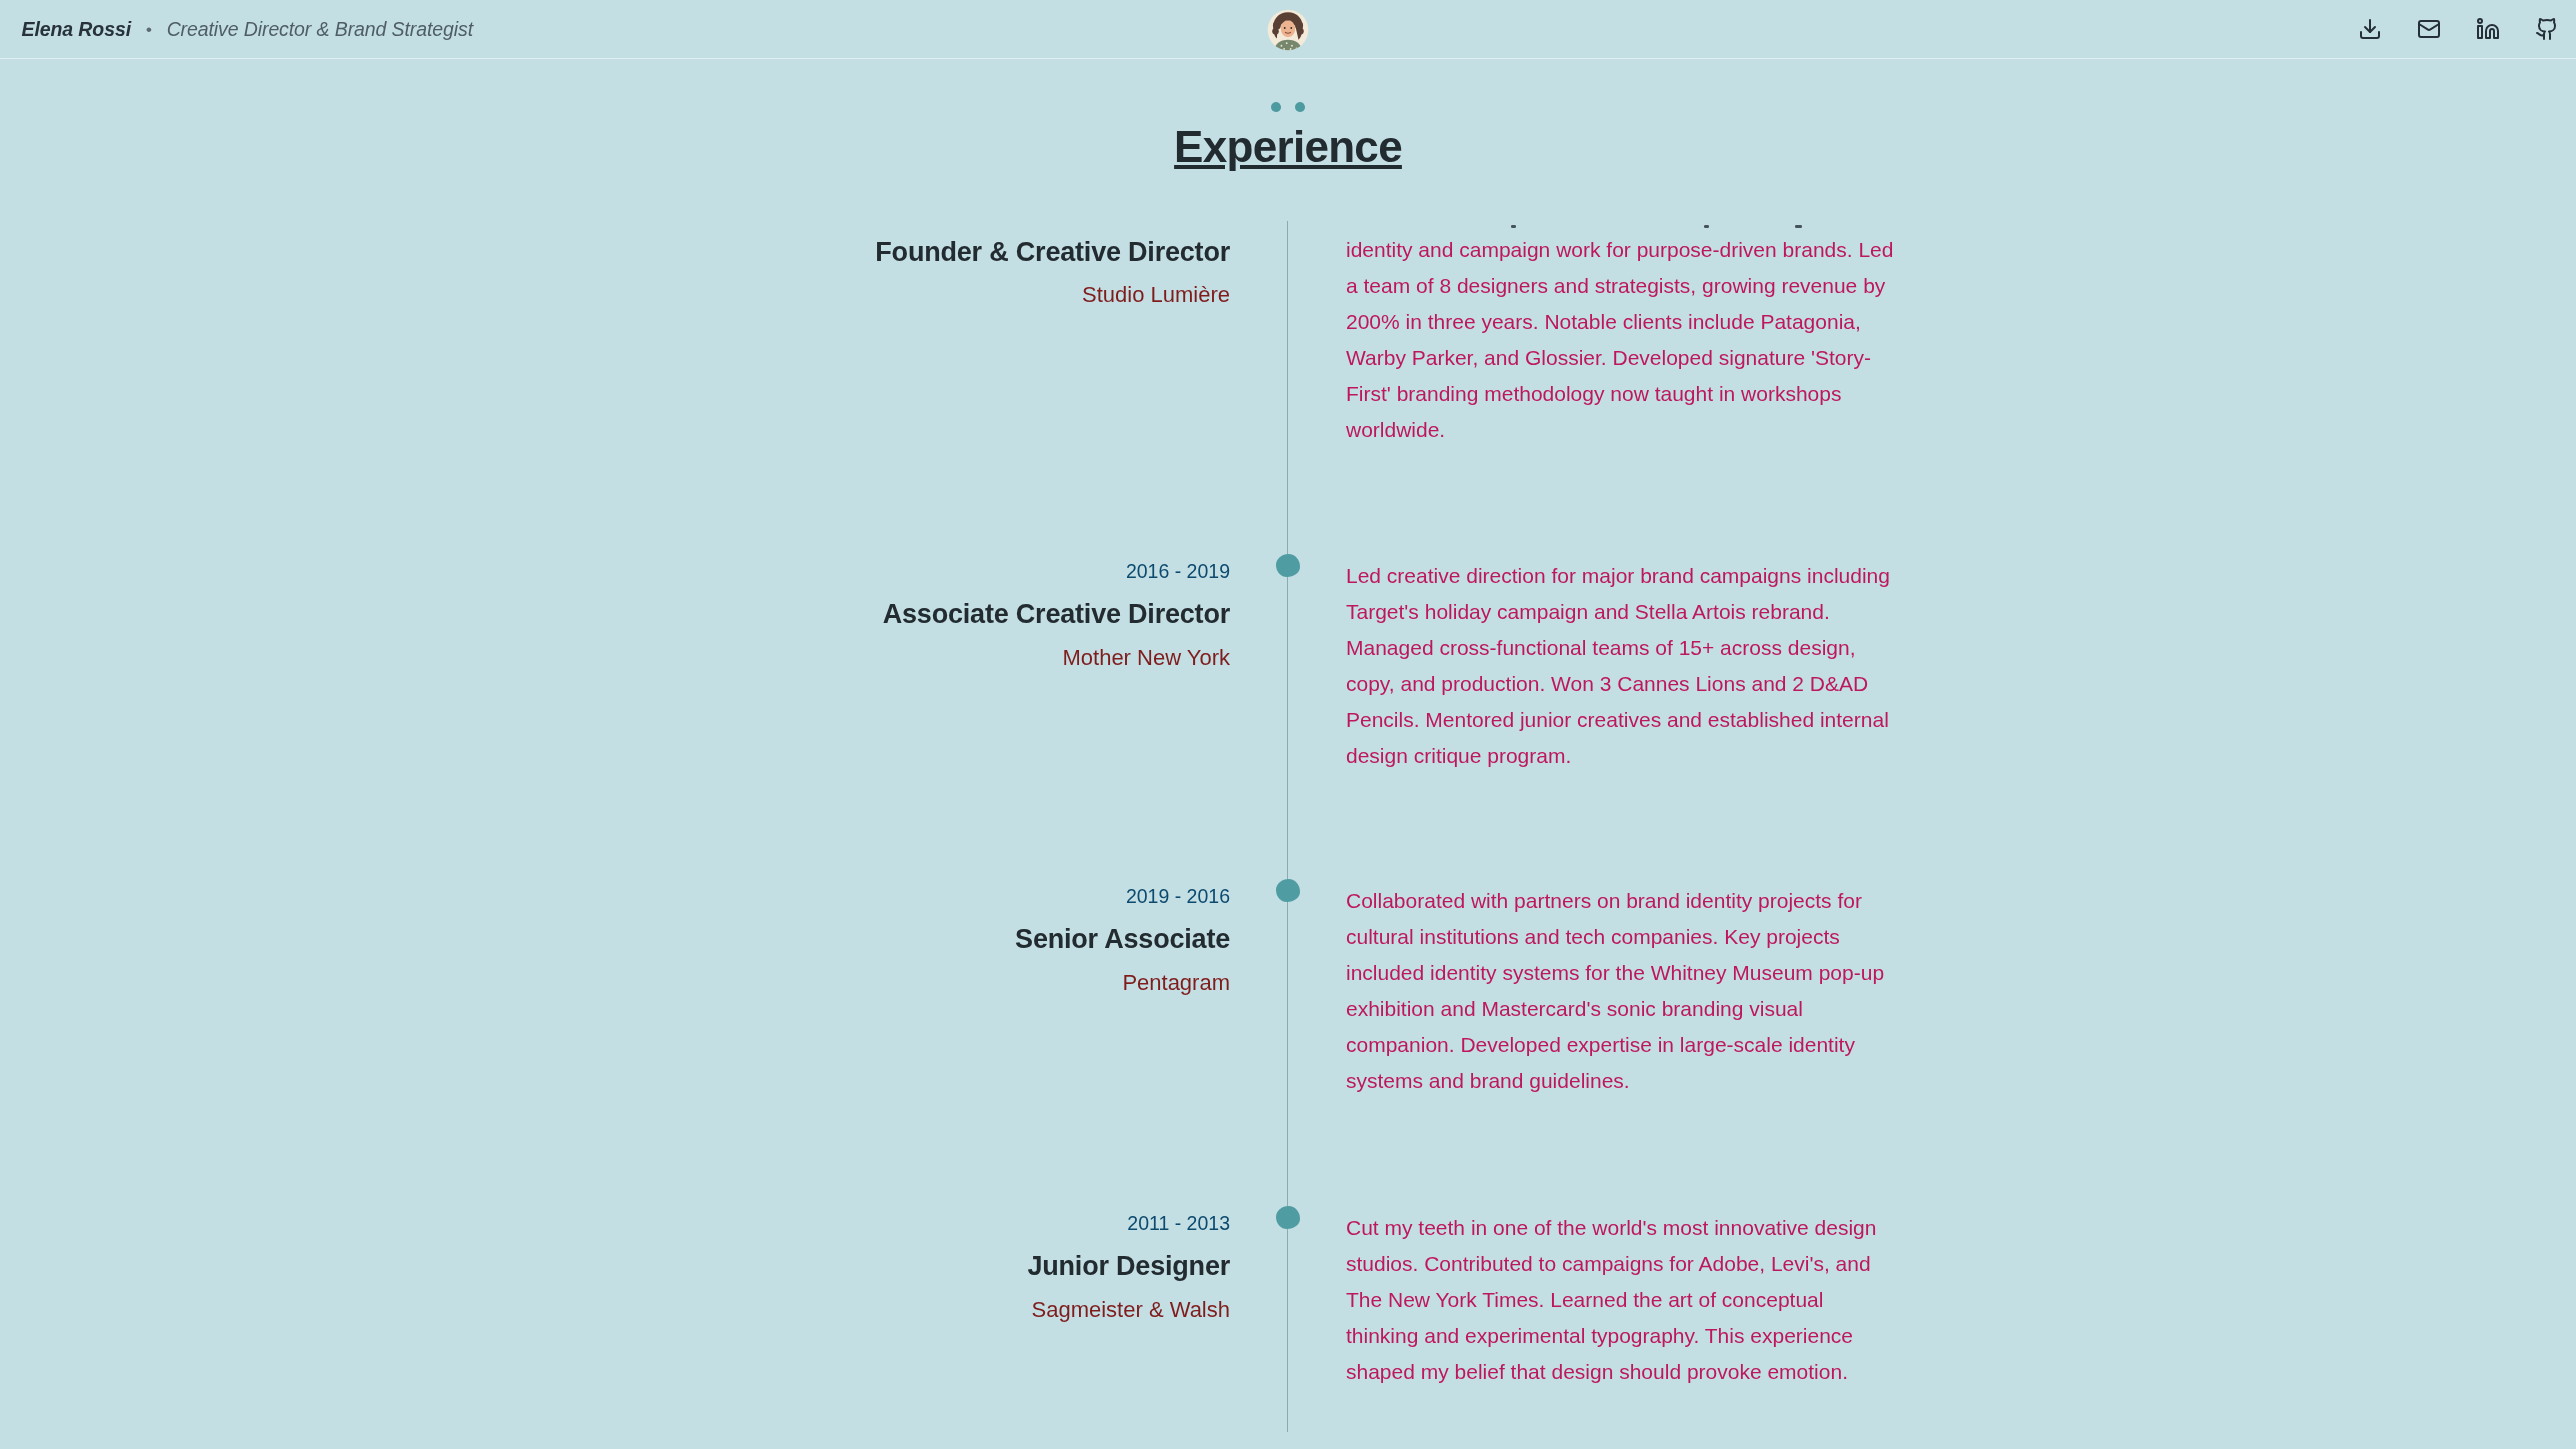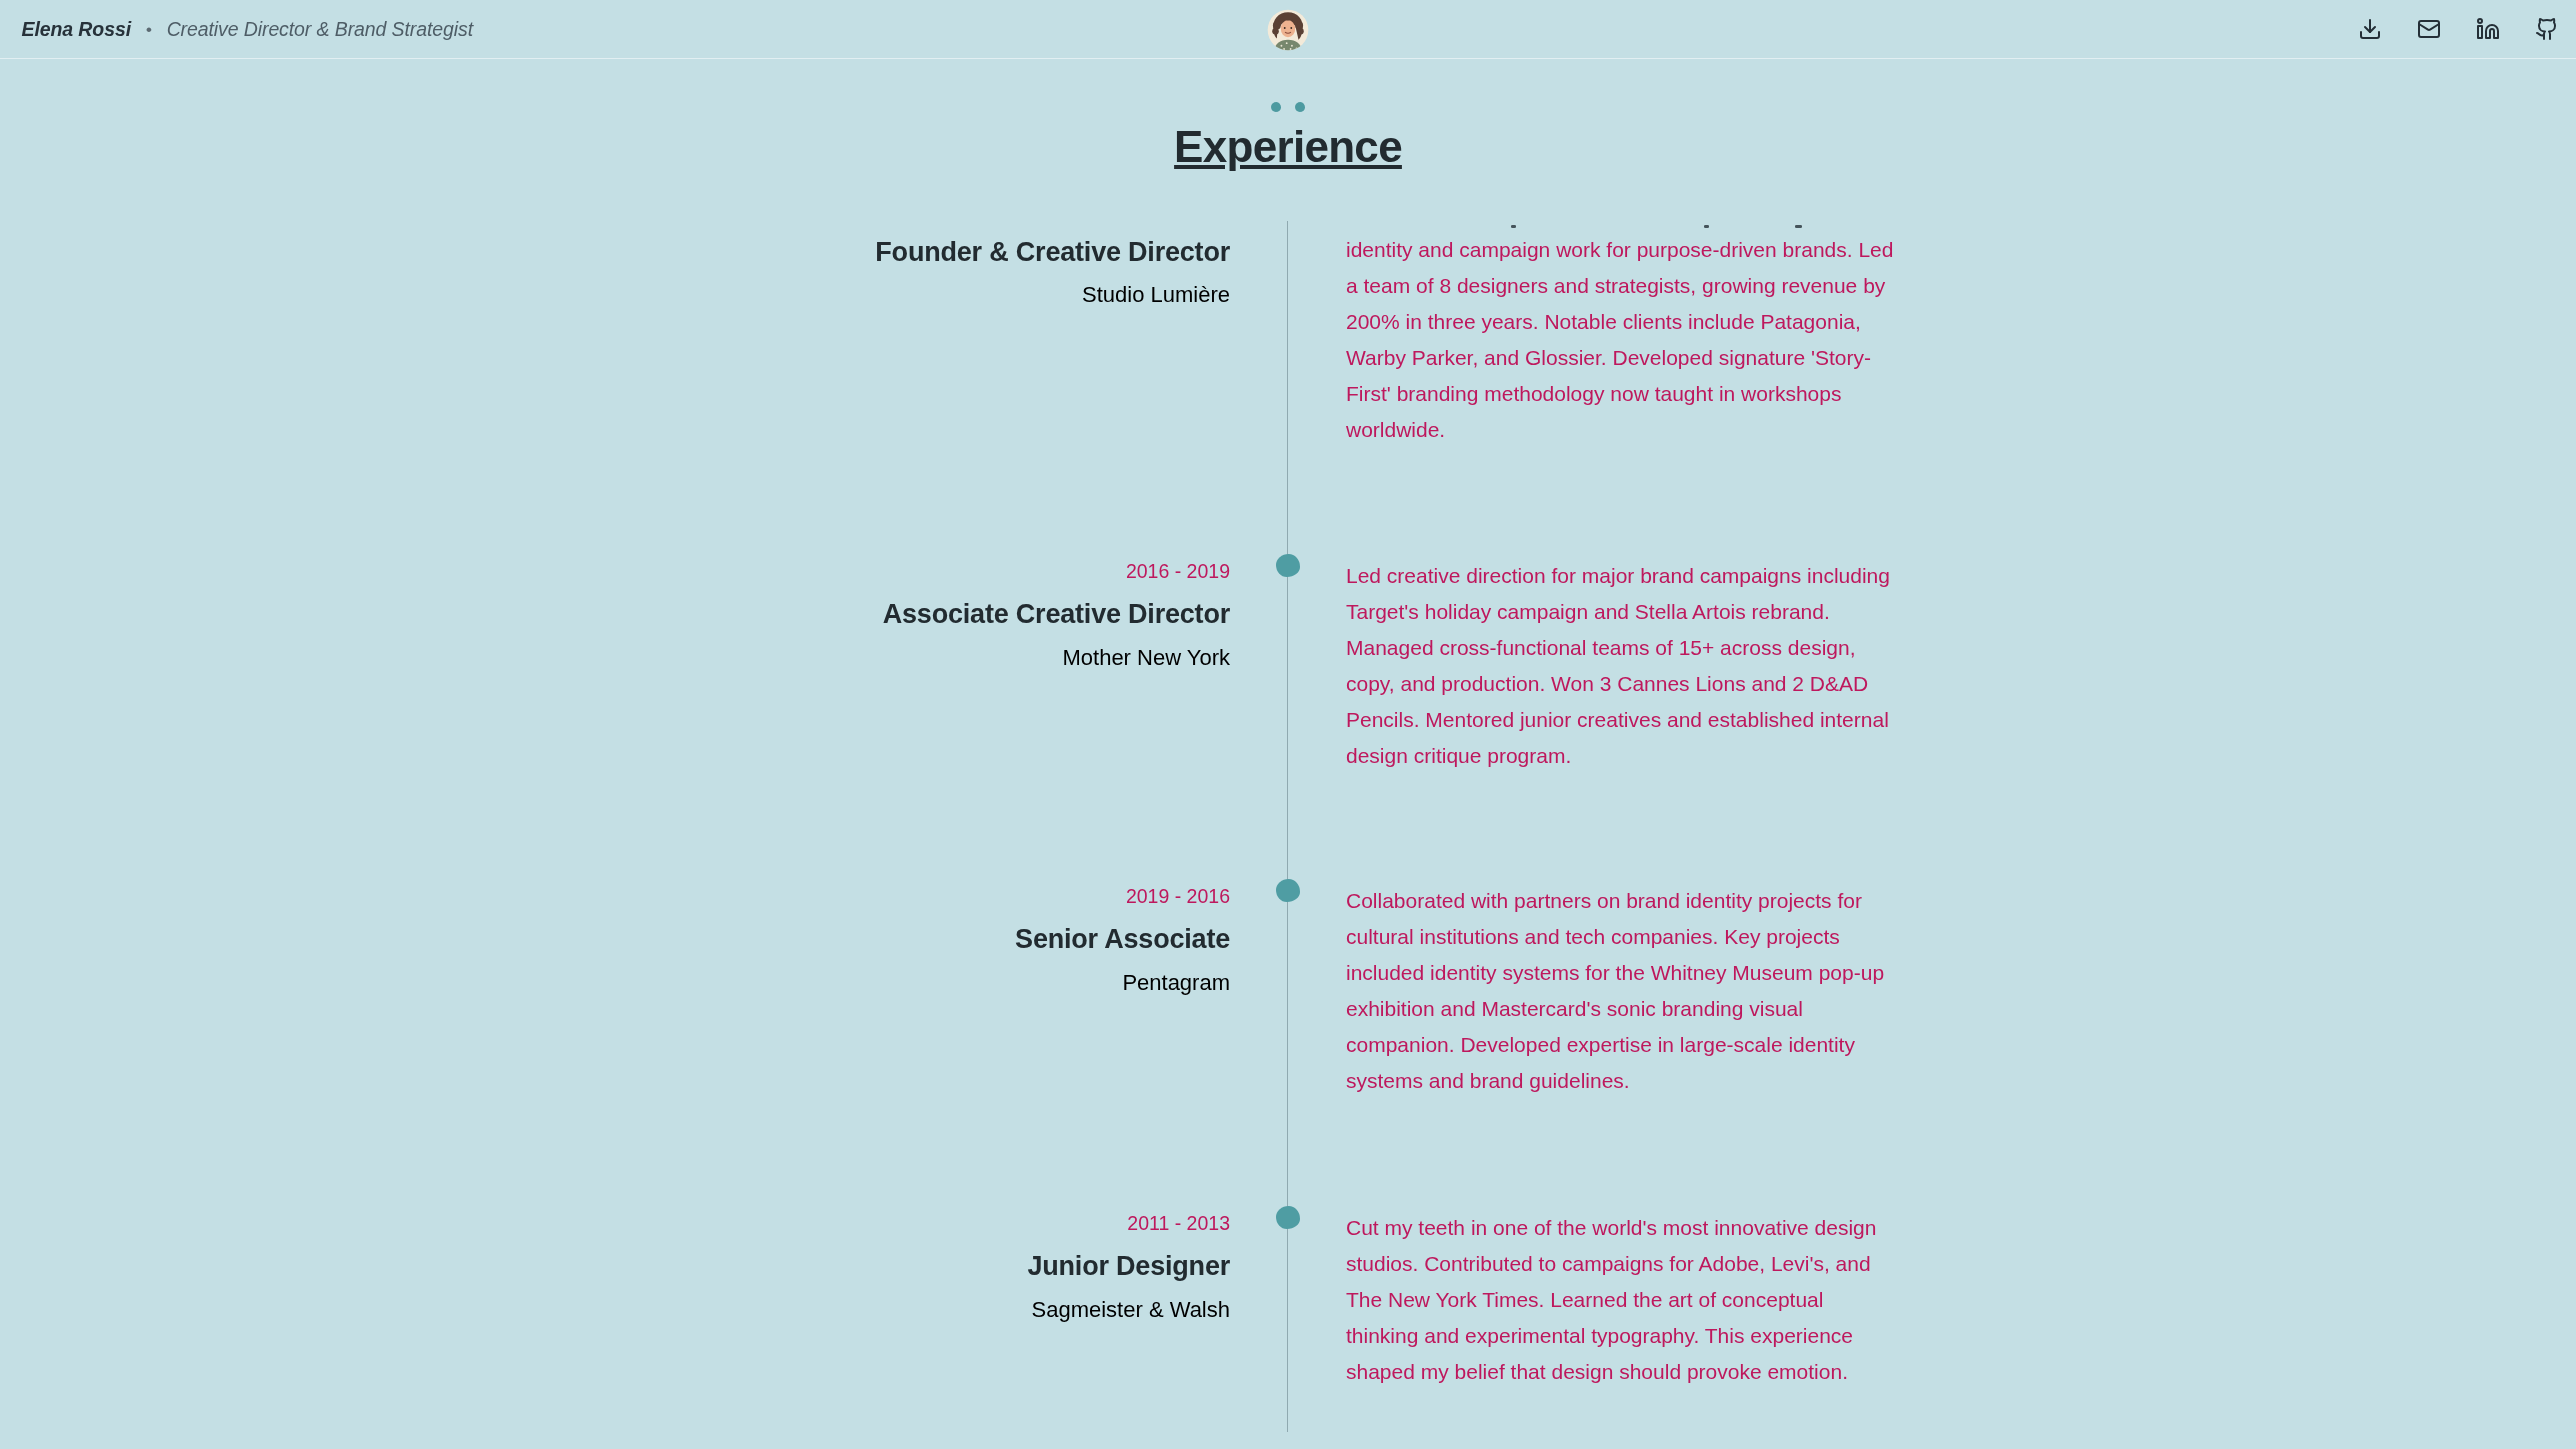--- a/index.html
+++ b/index.html
@@ -36,23 +36,23 @@
   .entry{position:absolute;left:0;width:2576px;}
   .entry.e1{top:-29.5px;}
   .entry.e2{top:333px;}
   .entry.e3{top:658px;}
   .entry.e4{top:985px;}
   .tl-dot{
     position:absolute;left:1276px;top:0;width:24px;height:23px;background:#4f9da3;
     border-radius:53% 47% 55% 45% / 48% 55% 45% 52%;
   }
   .col-left{position:absolute;right:1346px;top:0;width:510px;text-align:right;}
-  .col-left .date{font-size:19.5px;line-height:27px;min-height:27px;margin-top:4px;color:#be185d;}
+  .col-left .date{font-size:19.5px;line-height:27px;min-height:27px;margin-top:4px;color:#0c4a6e;}
   .col-left .role{font-size:27px;line-height:35px;margin:12px 0 0 0;font-weight:700;color:#222b30;letter-spacing:-0.2px;}
-  .col-left .company{font-size:22px;line-height:29.5px;margin-top:10.7px;color:#000000;}
+  .col-left .company{font-size:22px;line-height:29.5px;margin-top:10.7px;color:#7f1d1d;}
   .col-right{position:absolute;left:1346px;top:4px;width:553px;}
   .col-right .desc{font-size:21px;line-height:36px;color:#be185d;margin:0;}
   
   .ghost-line{position:relative;height:36px;}
   .remnant{position:absolute;top:29.5px;width:5.4px;height:2.7px;border-radius:1.3px;background:#2f3c43;opacity:.85;}
   .remnant.r1{left:165px;}
   .remnant.r2{left:358px;}
   .remnant.r3{left:449px;width:6.7px;}
 </style>
 </head>

